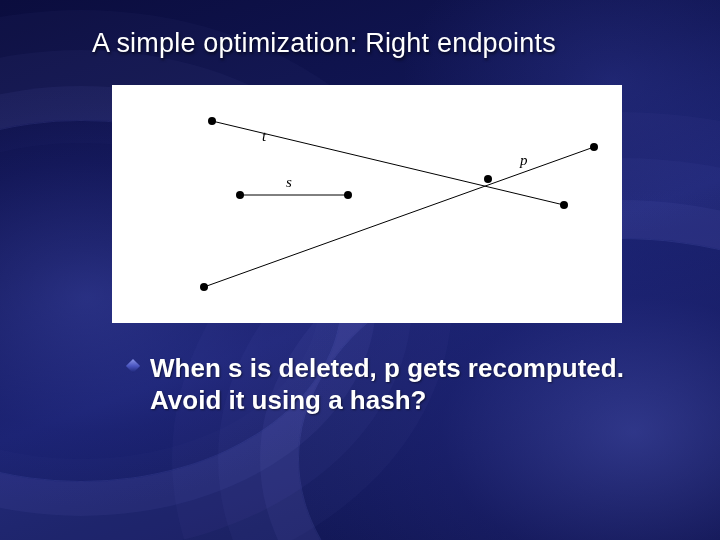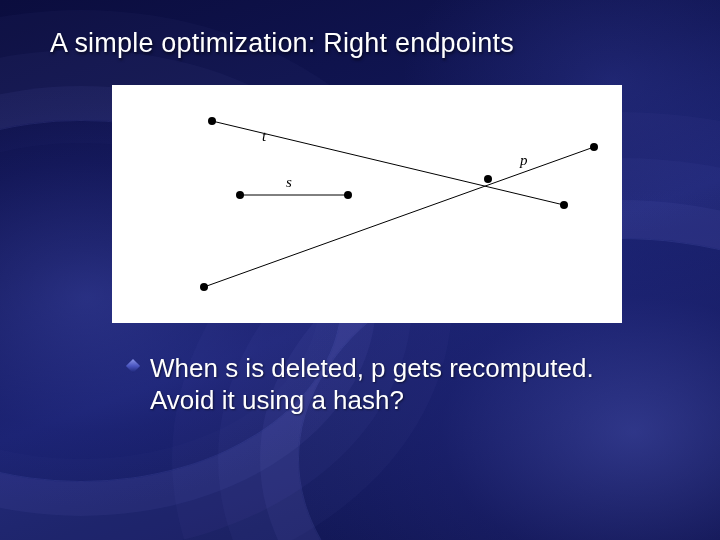--- a/index.html
+++ b/index.html
@@ -45,36 +45,38 @@
     position: absolute;
     inset: 0;
     padding: 28px 50px 40px 50px;
     color: #ffffff;
   }
   .title {
     font-size: 27px;
     font-weight: 400;
     color: #ffffff;
     text-shadow: 1px 2px 3px rgba(0,0,0,0.6);
+    margin-left: 42px;
     margin-bottom: 26px;
     letter-spacing: 0.2px;
   }
   .figure {
     background: #ffffff;
     width: 510px;
     height: 238px;
     margin-left: 62px;
     margin-bottom: 30px;
     position: relative;
   }
   .figure svg { width: 100%; height: 100%; display: block; }
   .body-text {
     margin-left: 100px;
     margin-right: 30px;
     position: relative;
+    font-weight: bold;
   }
   .bullet-marker {
     position: absolute;
     left: -22px;
     top: 8px;
     width: 10px;
     height: 10px;
     background:
       linear-gradient(135deg, #8b95e8 0%, #4a55c0 50%, #1a2270 100%);
     transform: rotate(45deg);

